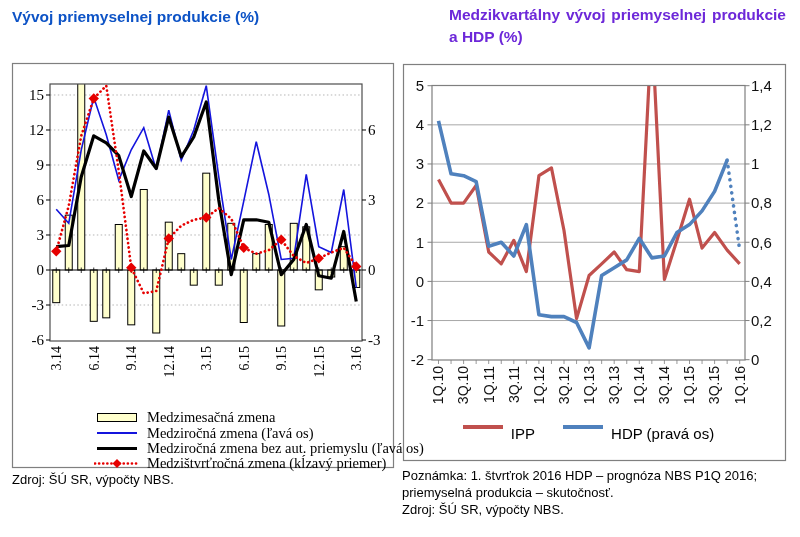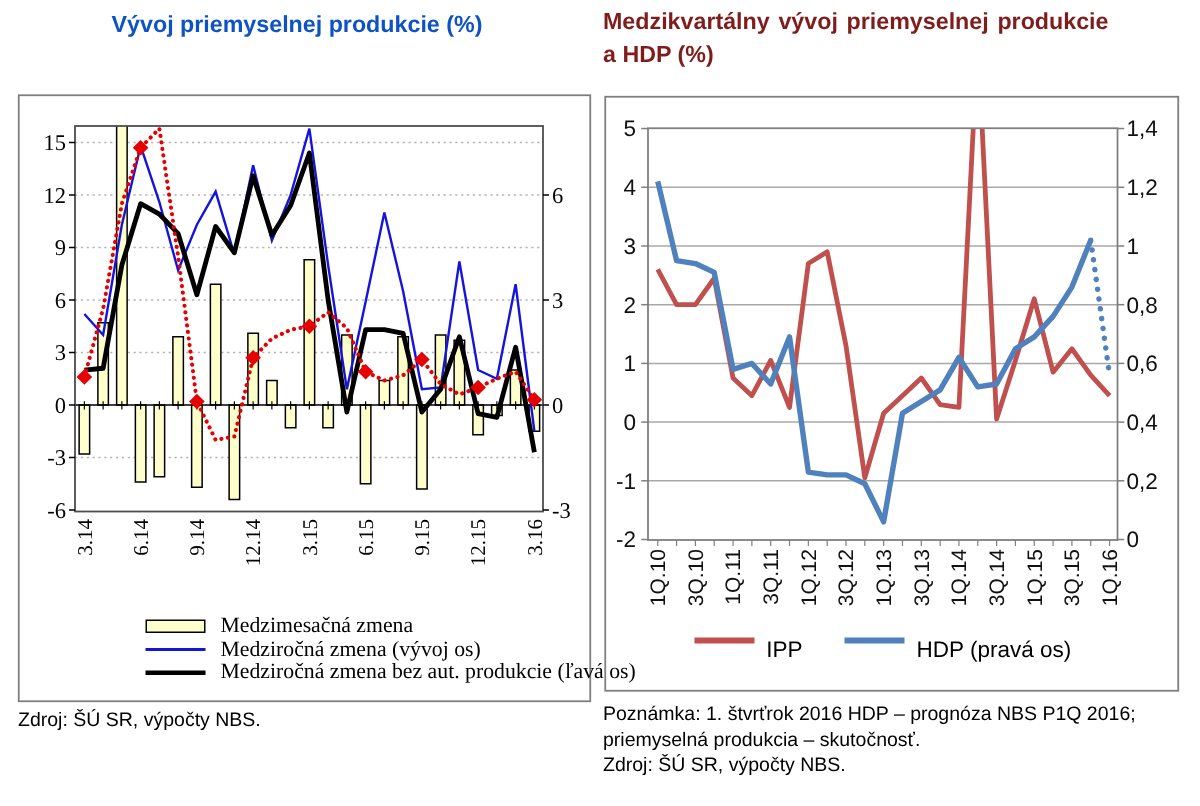--- a/index.html
+++ b/index.html
@@ -1,18 +1,18 @@
 <!DOCTYPE html>
 <html><head>
 <meta charset="utf-8">
 <style>
   html,body{margin:0;padding:0;background:#fff;}
   .page{width:800px;height:537px;position:relative;background:#ffffff;overflow:hidden;
         font-family:"Liberation Sans",sans-serif;}
-  .chart-title{position:absolute;margin:0;font-size:15.5px;font-weight:bold;line-height:1.4;text-align:center;}
+  .chart-title{position:absolute;margin:0;font-size:15.5px;font-weight:bold;line-height:1.4;}
   #left-title{left:12px;top:6px;width:372px;}
   #right-title{left:402px;top:4px;width:337px;text-align:justify;}
   .footnote{position:absolute;font-size:13px;color:#000000;line-height:1.33;}
   #left-source{left:12px;top:471px;width:370px;}
   #right-note{left:402px;top:467px;width:392px;}
   #right-source{left:402px;top:501px;width:392px;}
   .legend{position:absolute;}
   #left-legend{left:94px;top:386px;font-family:"Liberation Serif",serif;font-size:14.5px;margin-top:24px;}
   #left-legend .row{display:flex;align-items:center;height:15.4px;}
   #left-legend .marker{width:46px;display:flex;justify-content:center;align-items:center;margin-right:7px;flex:0 0 46px;}
@@ -229,40 +229,49 @@
         <text x="714.6" y="366" text-anchor="end" dy="0.35em" transform="rotate(-90 714.6 366)" font-family="&quot;Liberation Sans&quot;,sans-serif" font-size="14px" fill="#111">3Q.15</text>
         <line x1="727.1500000000001" y1="360" x2="727.1500000000001" y2="364" stroke="#7f7f7f" stroke-width="0.8"></line>
         <line x1="739.7" y1="360" x2="739.7" y2="364" stroke="#7f7f7f" stroke-width="0.8"></line>
         <text x="739.7" y="366" text-anchor="end" dy="0.35em" transform="rotate(-90 739.7 366)" font-family="&quot;Liberation Sans&quot;,sans-serif" font-size="14px" fill="#111">1Q.16</text>
       </g>
       <rect x="403.5" y="64.5" width="382" height="396" fill="none" stroke="#7f7f7f" stroke-width="1.2"></rect>
     </svg>
 
   <h2 class="chart-title" id="left-title" style="color: rgb(13, 83, 198);">Vývoj priemyselnej produkcie (%)</h2>
 
-  <h2 class="chart-title" id="right-title" style="color: #7f1d1d;">Medzikvartálny vývoj priemyselnej produkcie a HDP (%)</h2>
+  <h2 class="chart-title" id="right-title" style="color: #6d28d9; margin-left: 47px;">Medzikvartálny vývoj priemyselnej produkcie a HDP (%)</h2>
 
   <div class="legend" id="left-legend">
     <div class="row">
       <span class="marker">
         <span class="swatch-bar" style="background: rgb(255, 255, 204); border-color: rgb(0, 0, 0);"></span>
       </span>
       <span>Medzimesačná zmena</span>
     </div>
     <div class="row">
       <span class="marker">
         <span class="swatch-thin" style="background: rgb(20, 20, 221);"></span>
       </span>
-      <span>Medziročná zmena (vývoj os)</span>
+      <span>Medziročná zmena (ľavá os)</span>
     </div>
     <div class="row">
       <span class="marker">
         <span class="swatch-thick" style="background: rgb(0, 0, 0);"></span>
       </span>
-      <span>Medziročná zmena bez aut. produkcie (ľavá os)</span>
+      <span>Medziročná zmena bez aut. priemyslu (ľavá os)</span>
+    </div>
+    <div class="row">
+      <span class="marker">
+        <svg width="46" height="11" style="position:static">
+          <line x1="1" y1="5.5" x2="45" y2="5.5" stroke-dasharray="0.1 4" stroke-width="2.6" stroke-linecap="round" style="stroke: rgb(230, 0, 0);"></line>
+          <path d="M23 1 L27.5 5.5 L23 10 L18.5 5.5 Z" style="fill: rgb(230, 0, 0);"></path>
+        </svg>
+      </span>
+      <span>Medzištvrťročná zmena (kĺzavý priemer)</span>
     </div>
   </div>
 
   <div class="legend" id="right-legend">
     <span class="item">
       <span class="swatch-line" style="background: rgb(192, 80, 77);"></span>
       <span>IPP</span>
     </span>
     <span class="item">
       <span class="swatch-line" style="background: rgb(79, 129, 189);"></span>

